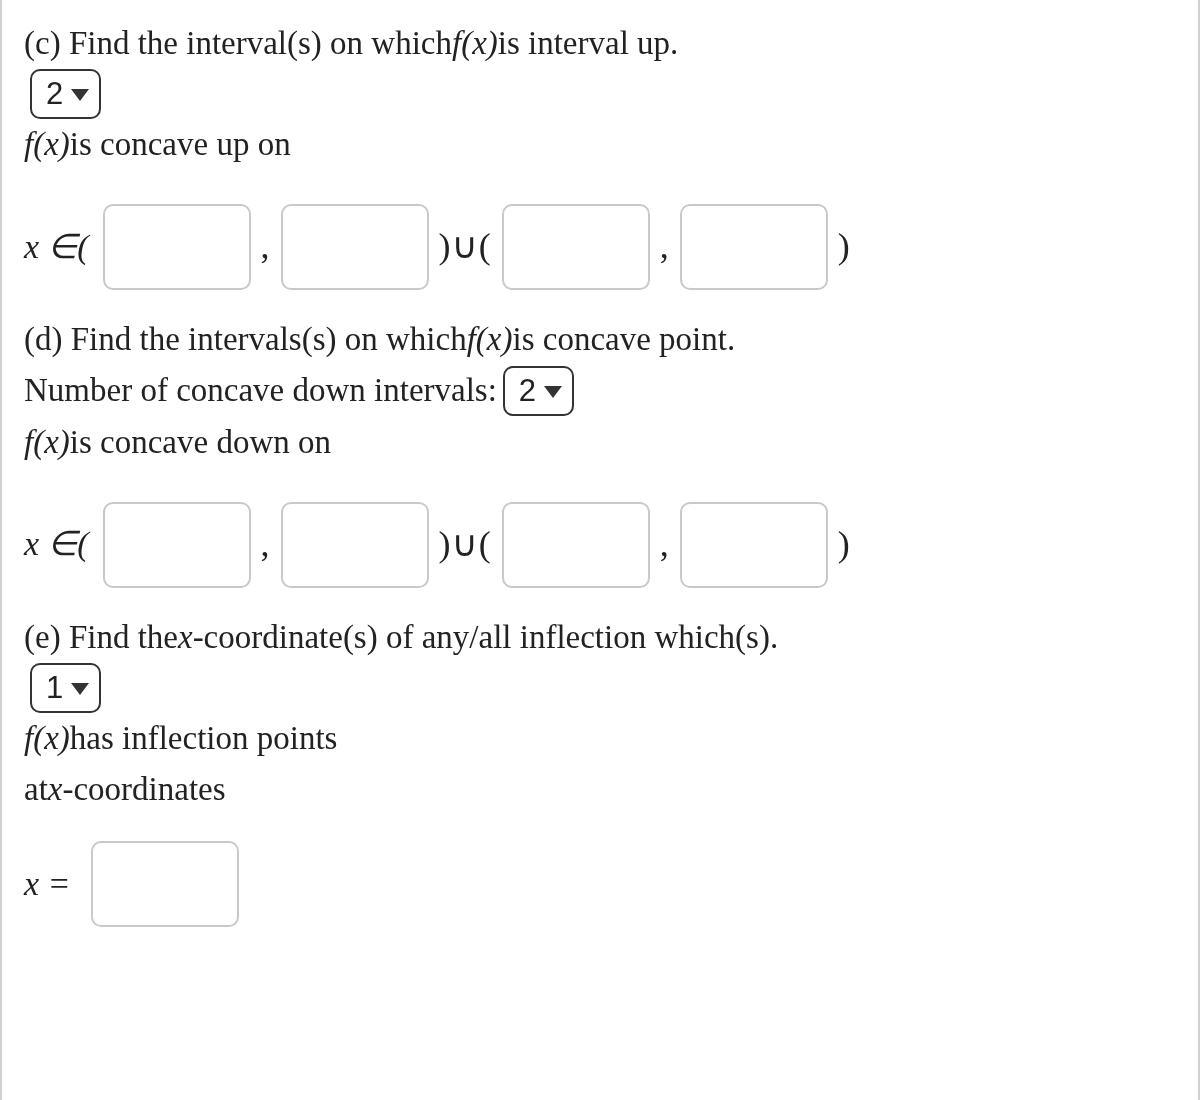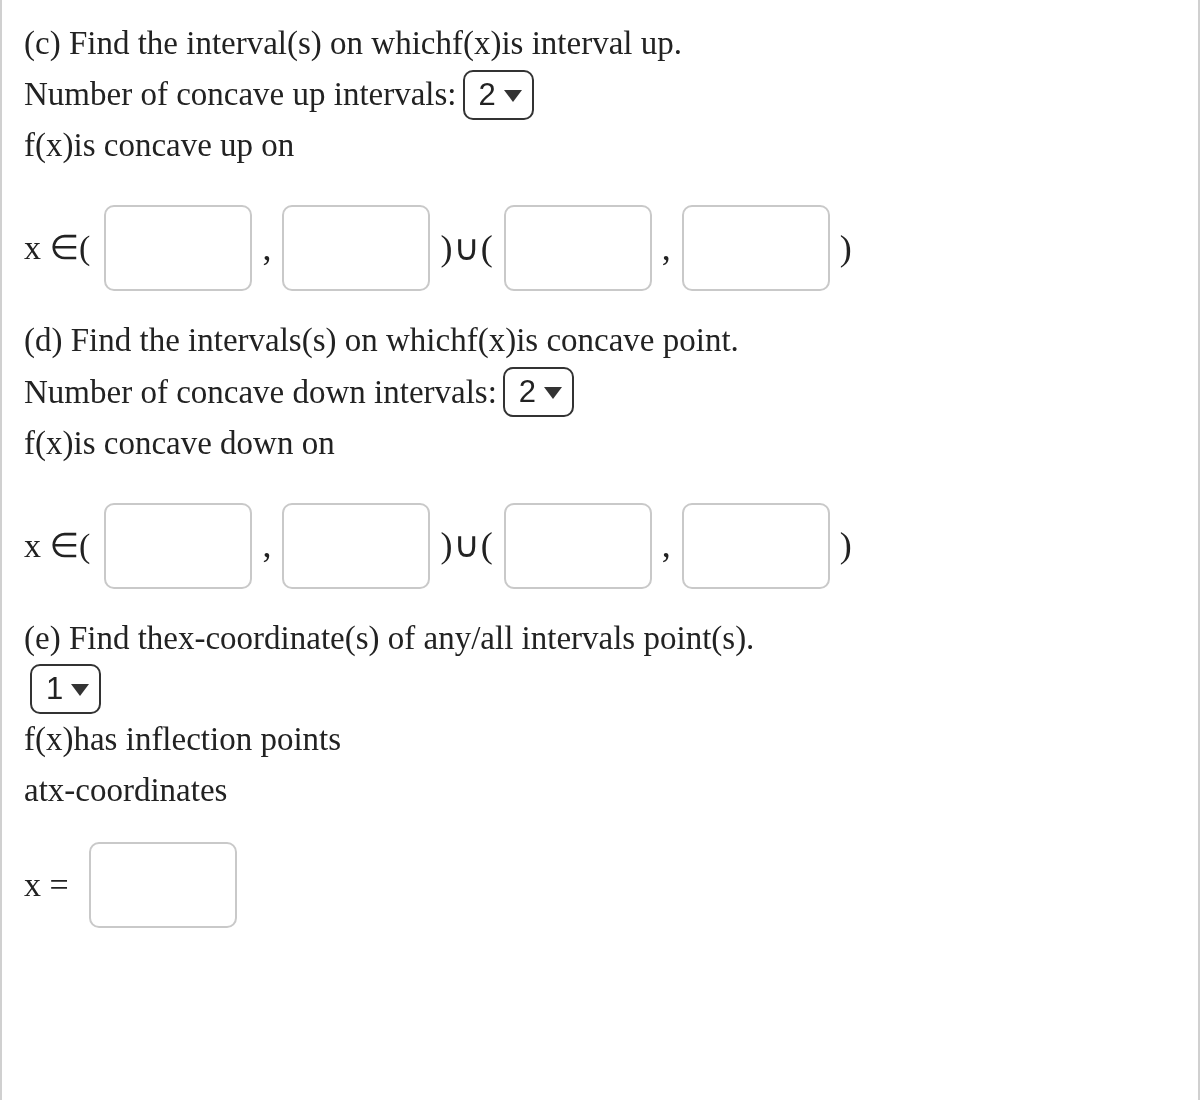--- a/index.html
+++ b/index.html
@@ -20,20 +20,21 @@
     line-height: 1.55;
   }
   .qline, .row {
     display: flex;
     flex-wrap: wrap;
     align-items: center;
   }
   .gap { width: 8px; }
   .mathit {
     font-family: "Georgia", "Times New Roman", serif;
+    font-style: italic;
   }
 
   
   .dropdown {
     display: inline-flex;
     align-items: center;
     border: 2px solid #333;
     border-radius: 10px;
     padding: 2px 10px 2px 14px;
     height: 50px;
@@ -95,21 +96,20 @@
 
 <div class="page">
 
   <div class="qline prompt">
     <span>(c) Find the interval(s) on which </span>
     <span class="mathit">f(x)</span>
     <span> is interval up.</span>
   </div>
 
   <div class="qline">
-    <span>Number of concave up intervals:</span>
     <span class="dropdown">
       <span class="val">2</span>
       <span class="caret"></span>
     </span>
   </div>
 
   <div class="qline">
     <span class="mathit">f(x)</span>
     <span> is concave up on</span>
   </div>
@@ -155,21 +155,21 @@
     <span class="sep">)∪(</span>
     <span class="ibox"></span>
     <span class="sep">,</span>
     <span class="ibox"></span>
     <span class="sep">)</span>
   </div>
 
   <div class="qline prompt">
     <span>(e) Find the </span>
       <span class="mathit">x</span>
-      <span>-coordinate(s) of any/all intervals point(s).</span>
+      <span>-coordinate(s) of any/all inflection which(s).</span>
   </div>
 
   <div class="qline">
     <span class="dropdown">
       <span class="val">1</span>
       <span class="caret"></span>
     </span>
   </div>
 
   <div class="qline">

